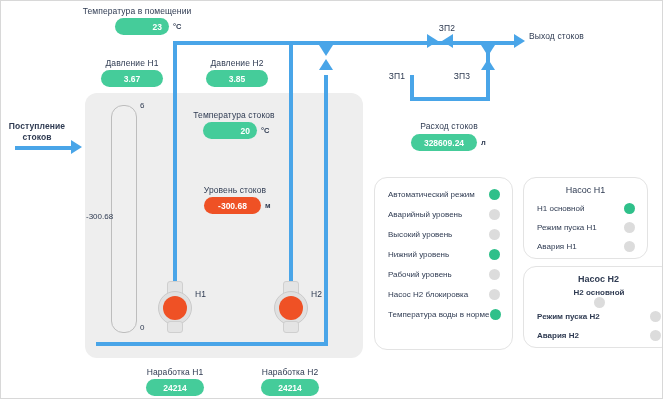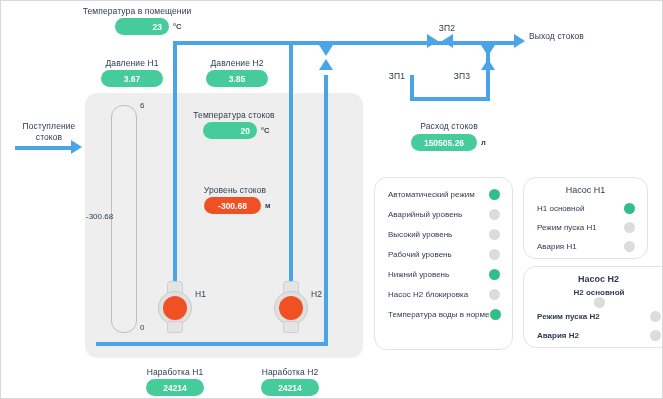--- a/index.html
+++ b/index.html
@@ -179,21 +179,21 @@
 
   <div class="pipe pipe-h" style="left:409px; top:96px; width:80px;"></div>
   <div class="pipe pipe-v" style="left:409px; top:74px; height:26px;"></div>
 
   <div class="arrow arrow-r" style="left:513px; top:33px;"></div>
 
   <div class="lbl ctr" style="left:396px; top:70px;">ЗП1</div>
   <div class="lbl ctr" style="left:446px; top:22px;">ЗП2</div>
   <div class="lbl ctr" style="left:461px; top:70px;">ЗП3</div>
 
-  <div class="lbl two ctr" style="left:48px; top:120px;">Поступление стоков</div>
+  <div class="lbl two ctr" style="left:36px; top:120px;font-weight:bold;">Поступление стоков</div>
   <div class="lbl two" style="left:528px; top:30px;">Выход стоков</div>
 
   <div id="gauge"></div>
   <div class="gauge-tick" style="left:139px; top:100px;">6</div>
   <div class="gauge-tick" style="left:139px; top:322px;">0</div>
   <div class="gauge-tick" style="left:85px; top:211px;">-300.68</div>
 
   <div class="pump" style="left:157px; top:280px;">
     <div class="stub-top"></div>
     <div class="ring"></div>
@@ -222,21 +222,21 @@
 
   <div class="lbl ctr" style="left:233px; top:109px;">Температура стоков</div>
   <div class="pill" style="left:202px; top:121px; width:54px;">20</div>
   <div class="unit" style="left:260px; top:125px;">°C</div>
 
   <div class="lbl ctr" style="left:234px; top:184px;">Уровень стоков</div>
   <div class="pill orange" style="left:203px; top:196px; width:57px; justify-content:center; padding-right:0;">-300.68</div>
   <div class="unit" style="left:264px; top:200px;">м</div>
 
   <div class="lbl ctr" style="left:448px; top:120px;">Расход стоков</div>
-  <div class="pill" style="left:410px; top:133px; width:66px; justify-content:center; padding-right:0;">150505.26</div>
+  <div class="pill" style="left:410px; top:133px; width:66px; justify-content:center; padding-right:0;">328609.24</div>
   <div class="unit" style="left:480px; top:137px;">л</div>
 
   <div class="lbl ctr" style="left:174px; top:366px;">Наработка Н1</div>
   <div class="pill" style="left:145px; top:378px; width:58px; justify-content:center; padding-right:0;">24214</div>
 
   <div class="lbl ctr" style="left:289px; top:366px;">Наработка Н2</div>
   <div class="pill" style="left:260px; top:378px; width:58px; justify-content:center; padding-right:0;">24214</div>
 
   <div class="card" id="status-panel" style="left:373px; top:176px; width:139px; height:173px;">
     <div class="row">
@@ -245,26 +245,26 @@
     </div>
     <div class="row">
       <span class="row-text">Аварийный уровень</span>
       <span class="dot"></span>
     </div>
     <div class="row">
       <span class="row-text">Высокий уровень</span>
       <span class="dot"></span>
     </div>
     <div class="row">
-      <span class="row-text">Рабочий уровень</span>
-      <span class="dot"></span>
-    </div>
-    <div class="row">
       <span class="row-text">Нижний уровень</span>
       <span class="dot on"></span>
+    </div>
+    <div class="row">
+      <span class="row-text">Рабочий уровень</span>
+      <span class="dot"></span>
     </div>
     <div class="row">
       <span class="row-text">Насос Н2 блокировка</span>
       <span class="dot"></span>
     </div>
     <div class="row">
       <span class="row-text">Температура воды в норме</span>
       <span class="dot on"></span>
     </div>
   </div>

